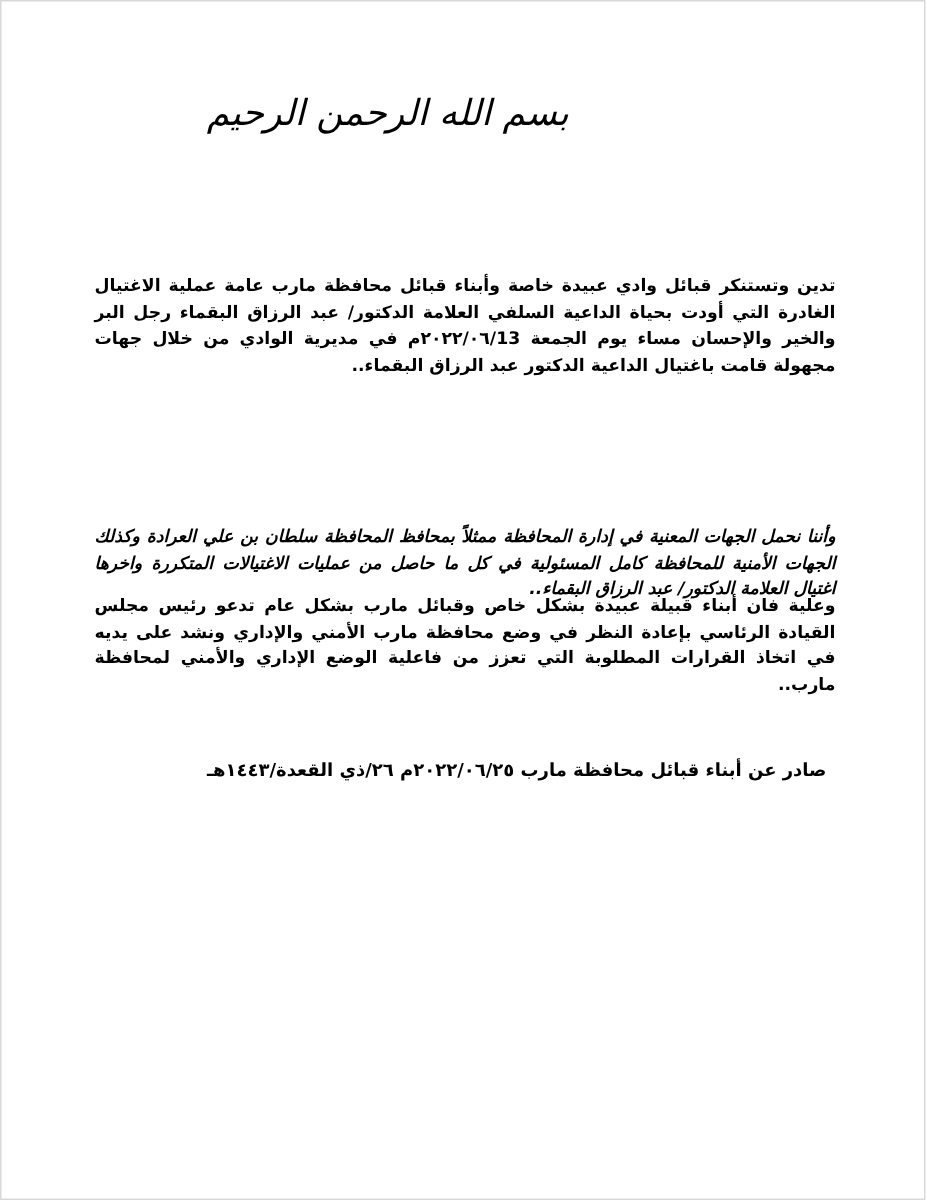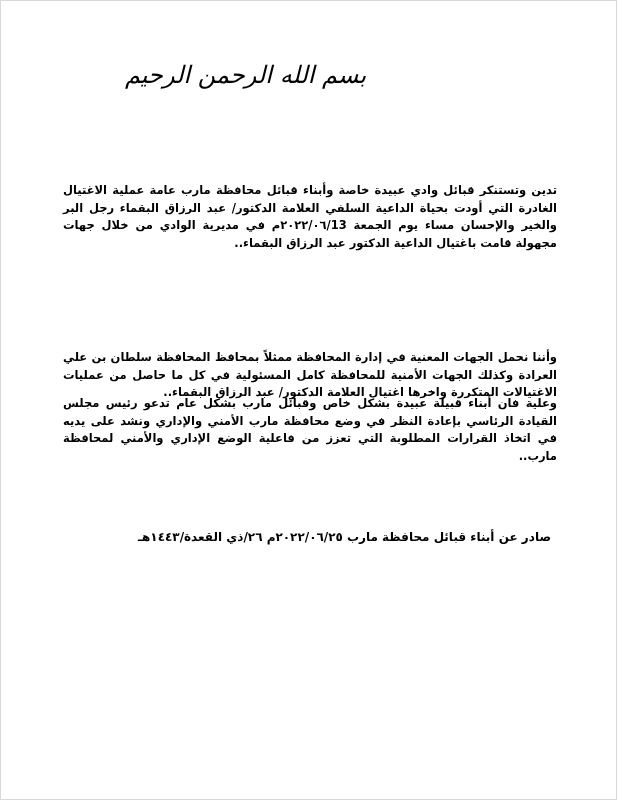--- a/index.html
+++ b/index.html
@@ -26,20 +26,21 @@
       position: absolute;
       top: 60px;
       left: 0;
       width: 489px;
       text-align: center;
       direction: rtl;
       font-family: "DejaVu Serif", serif;
       font-size: 24px;
       font-style: italic;
       letter-spacing: 0px;
+      padding-left: 13px;
     }
     .title {
       position: absolute;
       top: 125px;
       left: 100px;
       width: 440px;
       direction: rtl;
       text-align: center;
       font-size: 13px;
       font-weight: bold;
@@ -51,25 +52,25 @@
       left: 62px;
       width: 494px;
       direction: rtl;
       text-align: justify;
       font-size: 11.5px;
       font-weight: bold;
       line-height: 17.5px;
     }
     .p1 { top: 181px; }
     .p2 { top: 261px; }
-    .p3 { top: 348px; }
+    .p3 { top: 348px; font-style: italic; }
     .p4 { top: 394px; }
     .issued {
       position: absolute;
-      top: 527px;
+      top: 503px;
       left: 90px;
       width: 460px;
       direction: rtl;
       text-align: right;
       font-size: 12px;
       font-weight: bold;
       line-height: 18px;
     }
   </style>
 </head>

